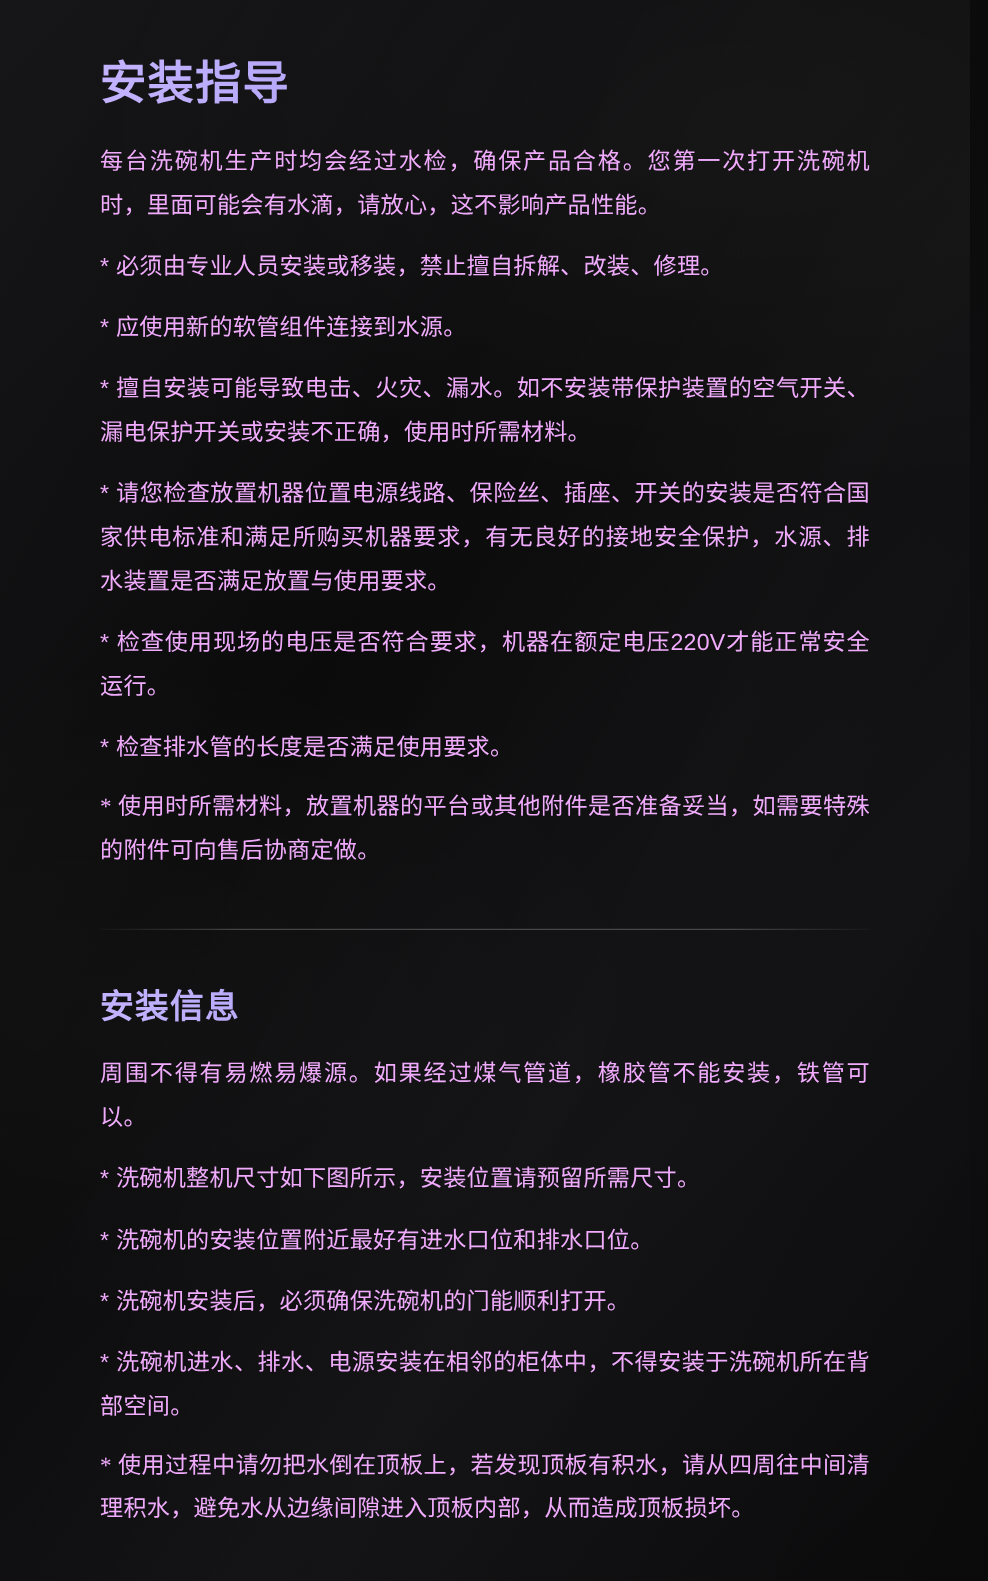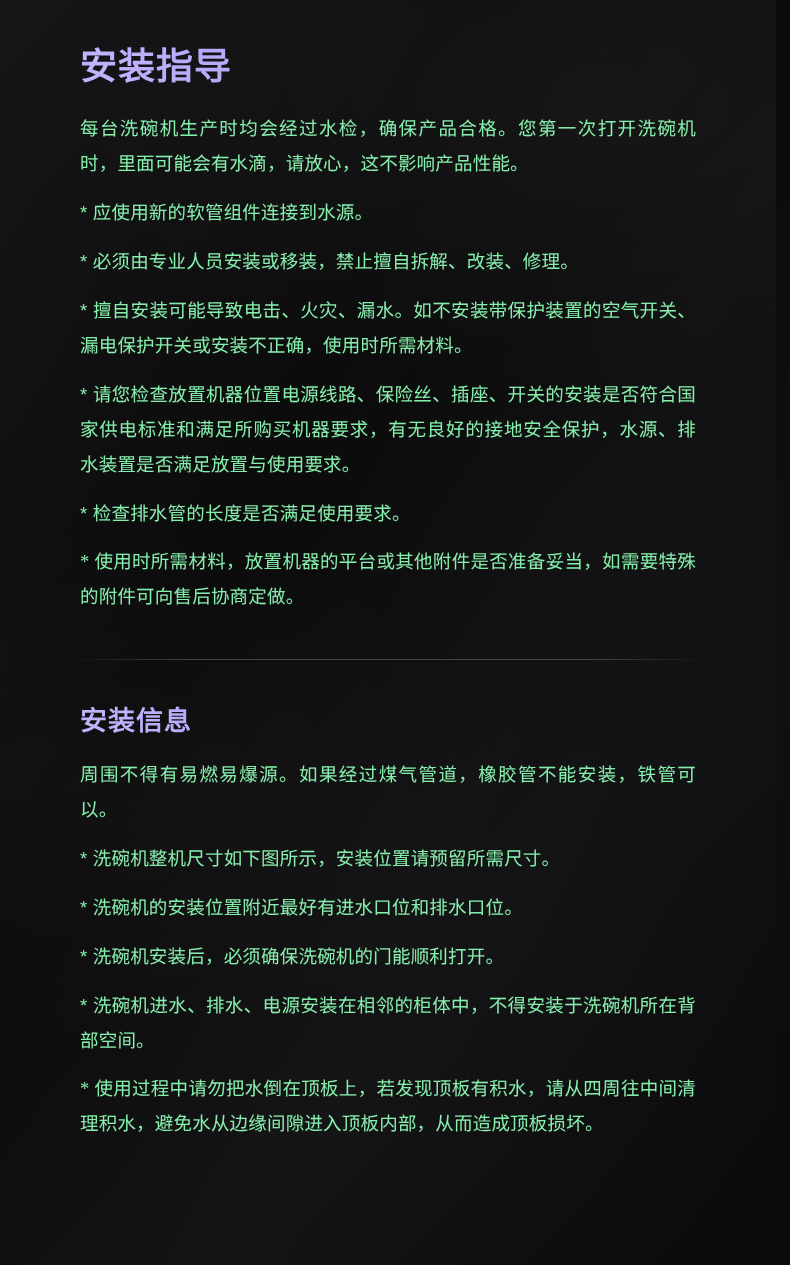--- a/index.html
+++ b/index.html
@@ -59,21 +59,21 @@
     font-size: 27px;
     padding-top: 0;
   }
   .body-block {
     margin-top: 22px;
   }
   p.para {
     margin: 0 0 14px 0;
     font-size: 18.5px;
     line-height: 35px;
-    color: #86efac;
+    color: #f0abfc;
     letter-spacing: 0.2px;
     text-align: justify;
     text-justify: inter-ideograph;
   }
   p.para:last-child {
     margin-bottom: 0;
     font-family: Liberation Serif, serif;
   }
   .divider {
     height: 1px;
@@ -93,24 +93,25 @@
 
 <div class="page">
   <div class="sheen"></div>
 
   <div class="content">
 
     <section class="section section-1">
       <h1 class="section-title">安装指导</h1>
       <div class="body-block">
         <p class="para">每台洗碗机生产时均会经过水检，确保产品合格。您第一次打开洗碗机时，里面可能会有水滴，请放心，这不影响产品性能。</p>
+        <p class="para">* 必须由专业人员安装或移装，禁止擅自拆解、改装、修理。</p>
         <p class="para">* 应使用新的软管组件连接到水源。</p>
-        <p class="para">* 必须由专业人员安装或移装，禁止擅自拆解、改装、修理。</p>
         <p class="para">* 擅自安装可能导致电击、火灾、漏水。如不安装带保护装置的空气开关、漏电保护开关或安装不正确，使用时所需材料。</p>
         <p class="para">*  请您检查放置机器位置电源线路、保险丝、插座、开关的安装是否符合国家供电标准和满足所购买机器要求，有无良好的接地安全保护，水源、排水装置是否满足放置与使用要求。</p>
+        <p class="para">* 检查使用现场的电压是否符合要求，机器在额定电压220V才能正常安全运行。</p>
         <p class="para">* 检查排水管的长度是否满足使用要求。</p>
         <p class="para">* 使用时所需材料，放置机器的平台或其他附件是否准备妥当，如需要特殊的附件可向售后协商定做。</p>
       </div>
     </section>
 
     <div class="divider"></div>
 
     <section class="section section-2">
       <h2 class="section-title">安装信息</h2>
       <div class="body-block">

